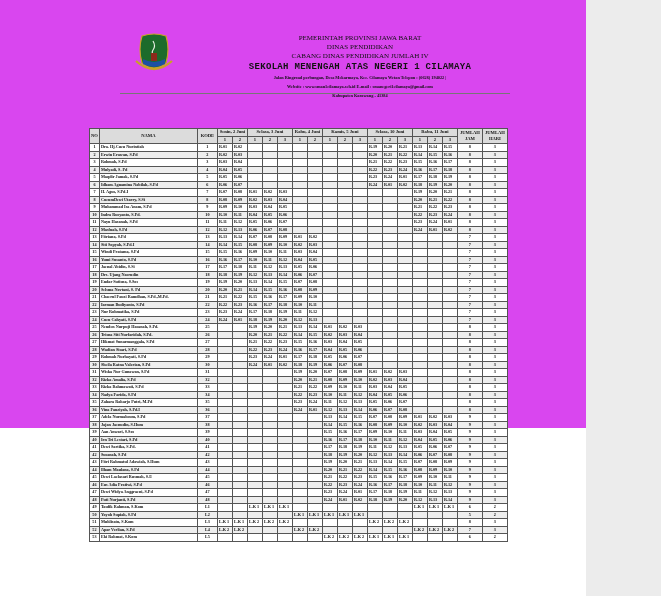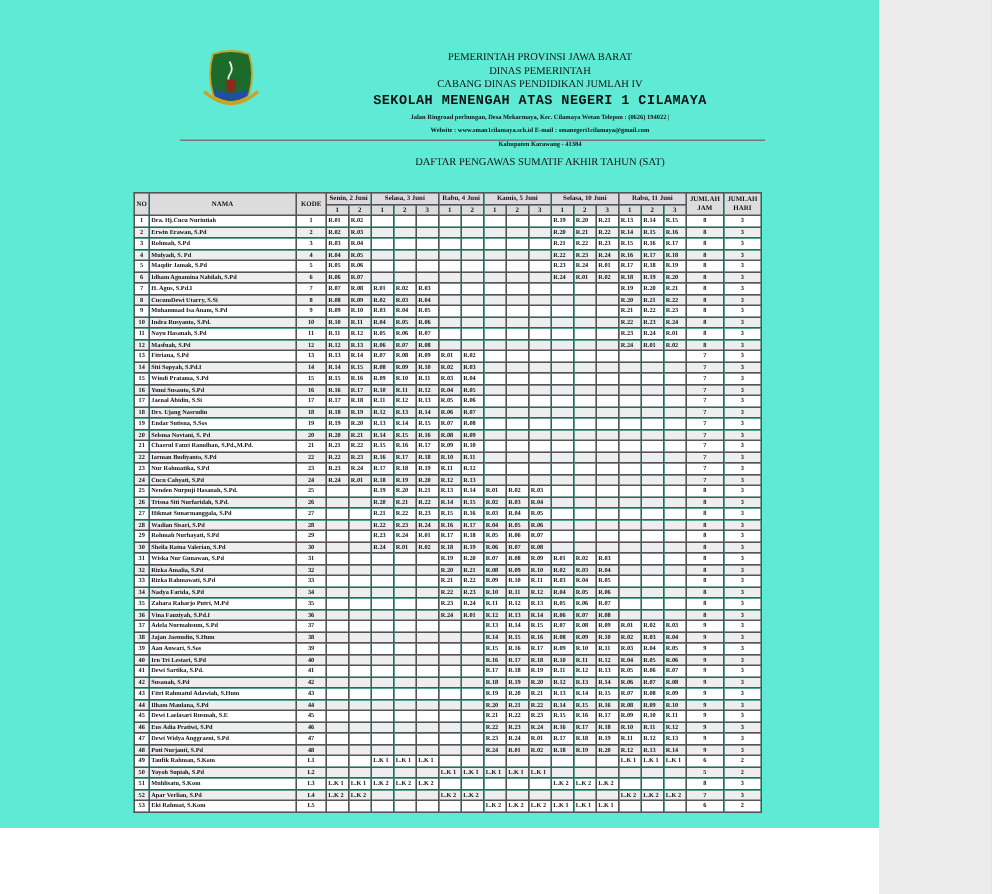--- a/index.html
+++ b/index.html
@@ -1,18 +1,18 @@
 <!DOCTYPE html>
 <html><head>
 <meta charset="utf-8">
 <style>
   html, body { margin:0; padding:0; }
   body { width:661px; height:596px; background:#ffffff; position:relative; overflow:hidden; font-family:"Liberation Serif", serif; }
   .side-panel { position:absolute; left:586px; top:0; width:75px; height:596px; background:#ececec; }
-  .page { position:absolute; left:0; top:0; width:586px; height:552px; background:#5eead4; }
+  .page { position:absolute; left:0; top:0; width:586px; height:428px; background:#d946ef; }
   .logo { position:absolute; left:128px; top:33px; width:52px; height:42px; }
   .kop-text { position:absolute; left:200px; top:34px; width:320px; text-align:center; color:#111; }
   .kop-text div { line-height:9.2px; }
   .k1 { font-size:7px; }
   .k4 { font-size:9px; font-weight:bold; letter-spacing:0.3px; line-height:11px !important;font-family:Liberation Mono, monospace; }
   .ksm { font-size:4.3px; font-weight:bold; }
   .kop-line { position:absolute; left:120px; top:93px; width:390px; height:0; border-top:1px solid #777; }
   .title { position:absolute; left:200px; top:104px; width:320px; text-align:center; font-size:7px; color:#111; }
   .title div { line-height:9px; }
   table.roster { position:absolute; left:89px; top:128px; border-collapse:collapse; font-size:4.2px; font-weight:bold; color:#111; table-layout:fixed; }
@@ -32,31 +32,30 @@
     <svg width="52" height="42" viewBox="0 0 52 42">
       <path d="M14 3 Q26 -1 38 3 Q42 16 38 30 Q26 40 14 30 Q10 16 14 3 Z" fill="#1c6b2b" stroke="#c9a227" stroke-width="1.2"></path>
       <path d="M25 8 q3 5 0 9 q-2 3 1 6" stroke="#e9f0e4" stroke-width="1.2" fill="none"></path>
       <rect x="23" y="20" width="6" height="8" fill="#8c2a1b"></rect>
       <path d="M15 26 q11 6 22 0 l0 5 q-11 6 -22 0 z" fill="#1d4fa3"></path>
       <path d="M8 28 q18 16 36 0" stroke="#c9a227" stroke-width="2.2" fill="none"></path>
     </svg>
   </div>
   <div class="kop-text">
     <div class="k1">PEMERINTAH PROVINSI JAWA BARAT</div>
-    <div class="k1">DINAS PEMERINTAH</div>
+    <div class="k1">DINAS PENDIDIKAN</div>
     <div class="k1">CABANG DINAS PENDIDIKAN JUMLAH IV</div>
     <div class="k4">SEKOLAH MENENGAH ATAS NEGERI 1 CILAMAYA</div>
     <div class="ksm">Jalan Ringroad perbungan, Desa Mekarmaya, Kec. Cilamaya Wetan Telepon : (0626) 194022 |</div>
     <div class="ksm">Website : www.sman1cilamaya.sch.id E-mail : smanegeri1cilamaya@gmail.com</div>
     <div class="ksm">Kabupaten Karawang - 41384</div>
   </div>
   <div class="kop-line"></div>
 
   <div class="title">
-    <div>DAFTAR PENGAWAS SUMATIF AKHIR TAHUN (SAT)</div>
   </div>
 
   <table class="roster" id="roster">
     <colgroup>
       <col style="width:9px">
         <col style="width:98px">
         <col style="width:20px">
       <col style="width:15px">
         <col style="width:15px">
       <col style="width:15px">

